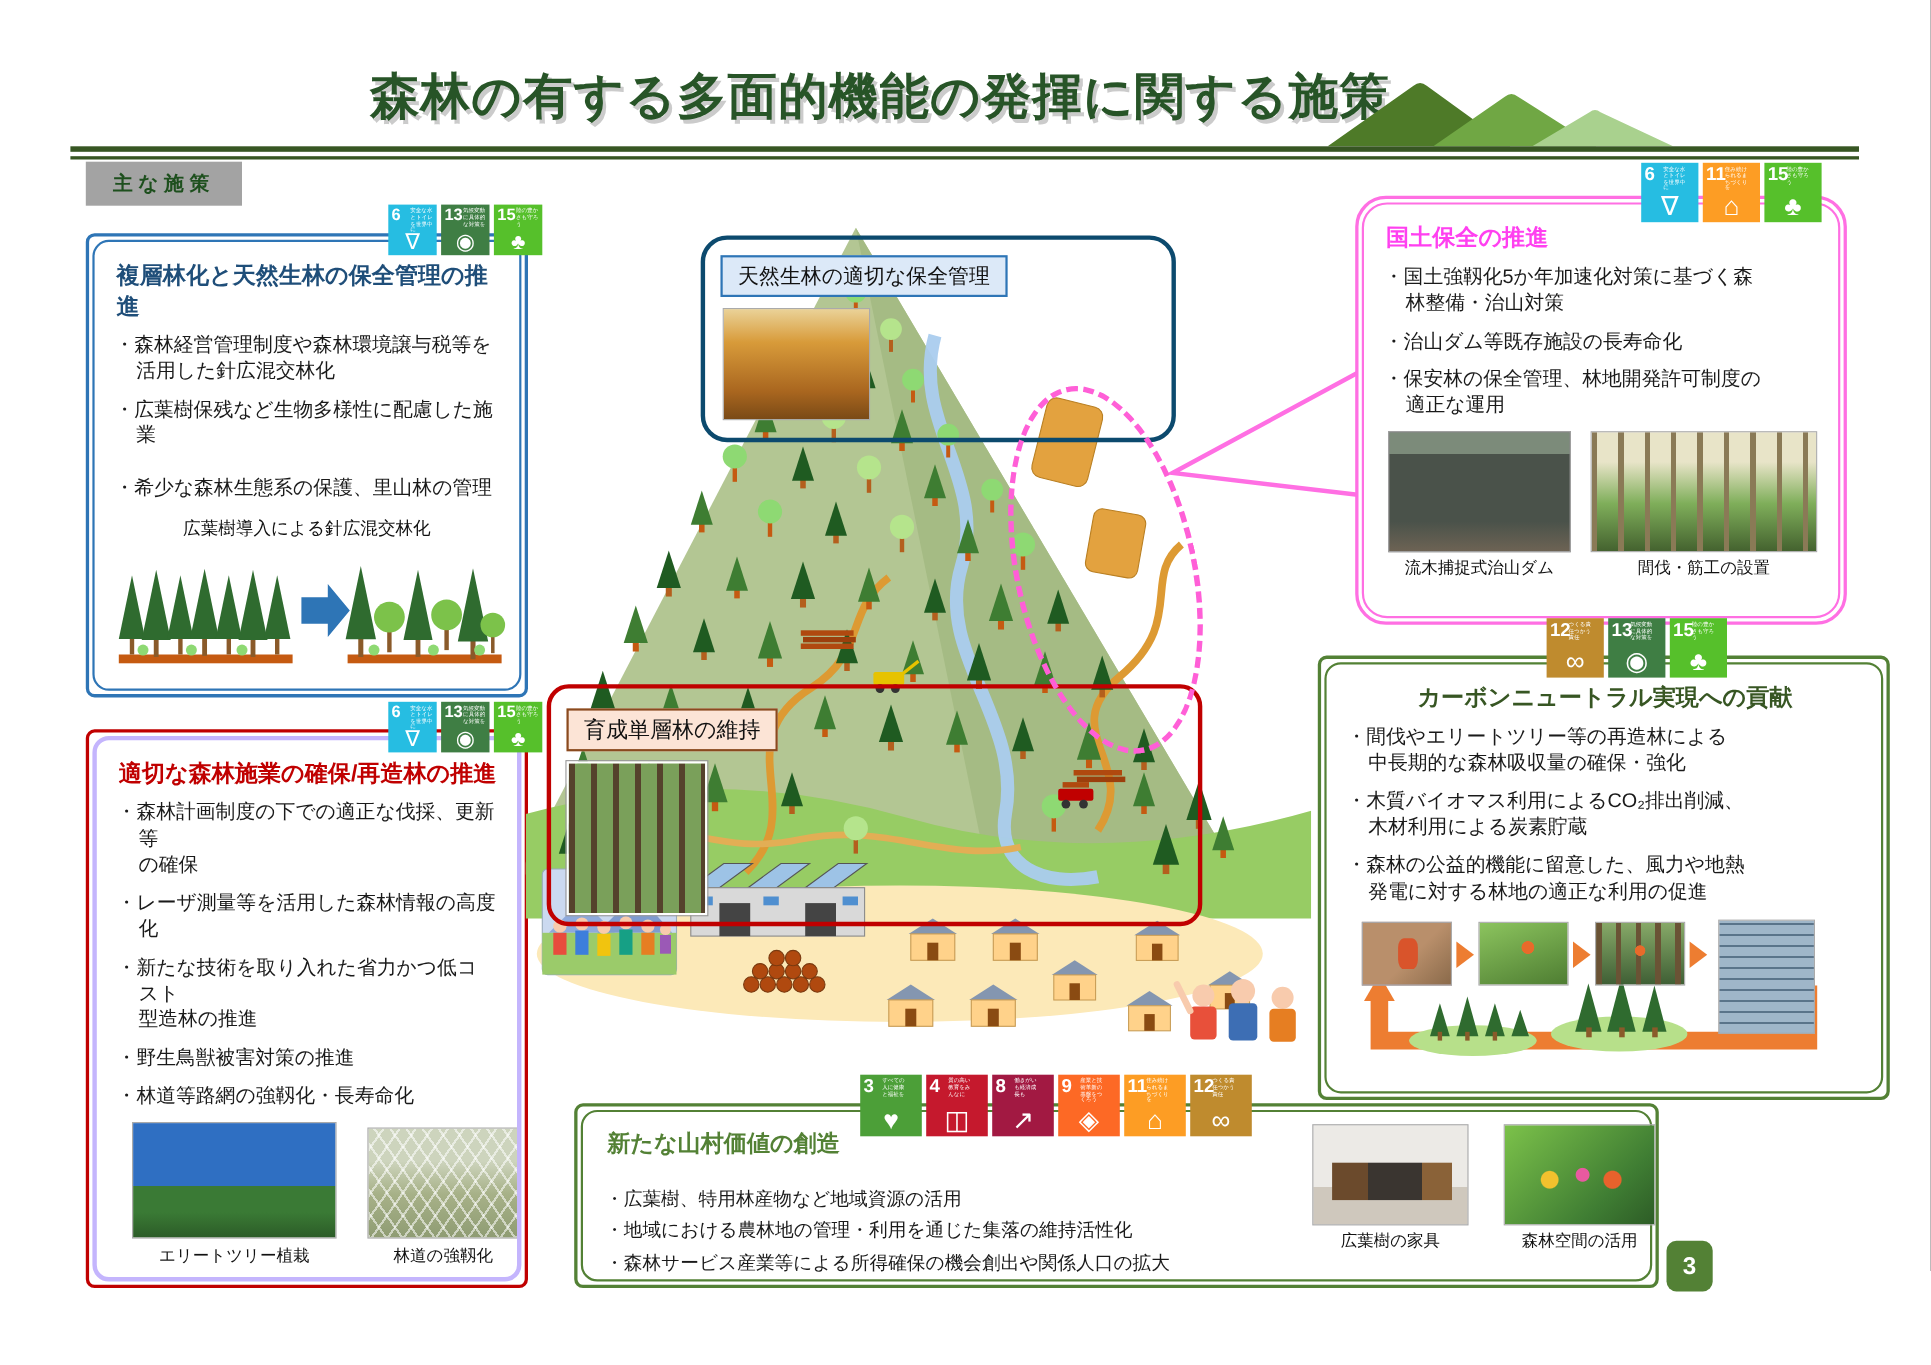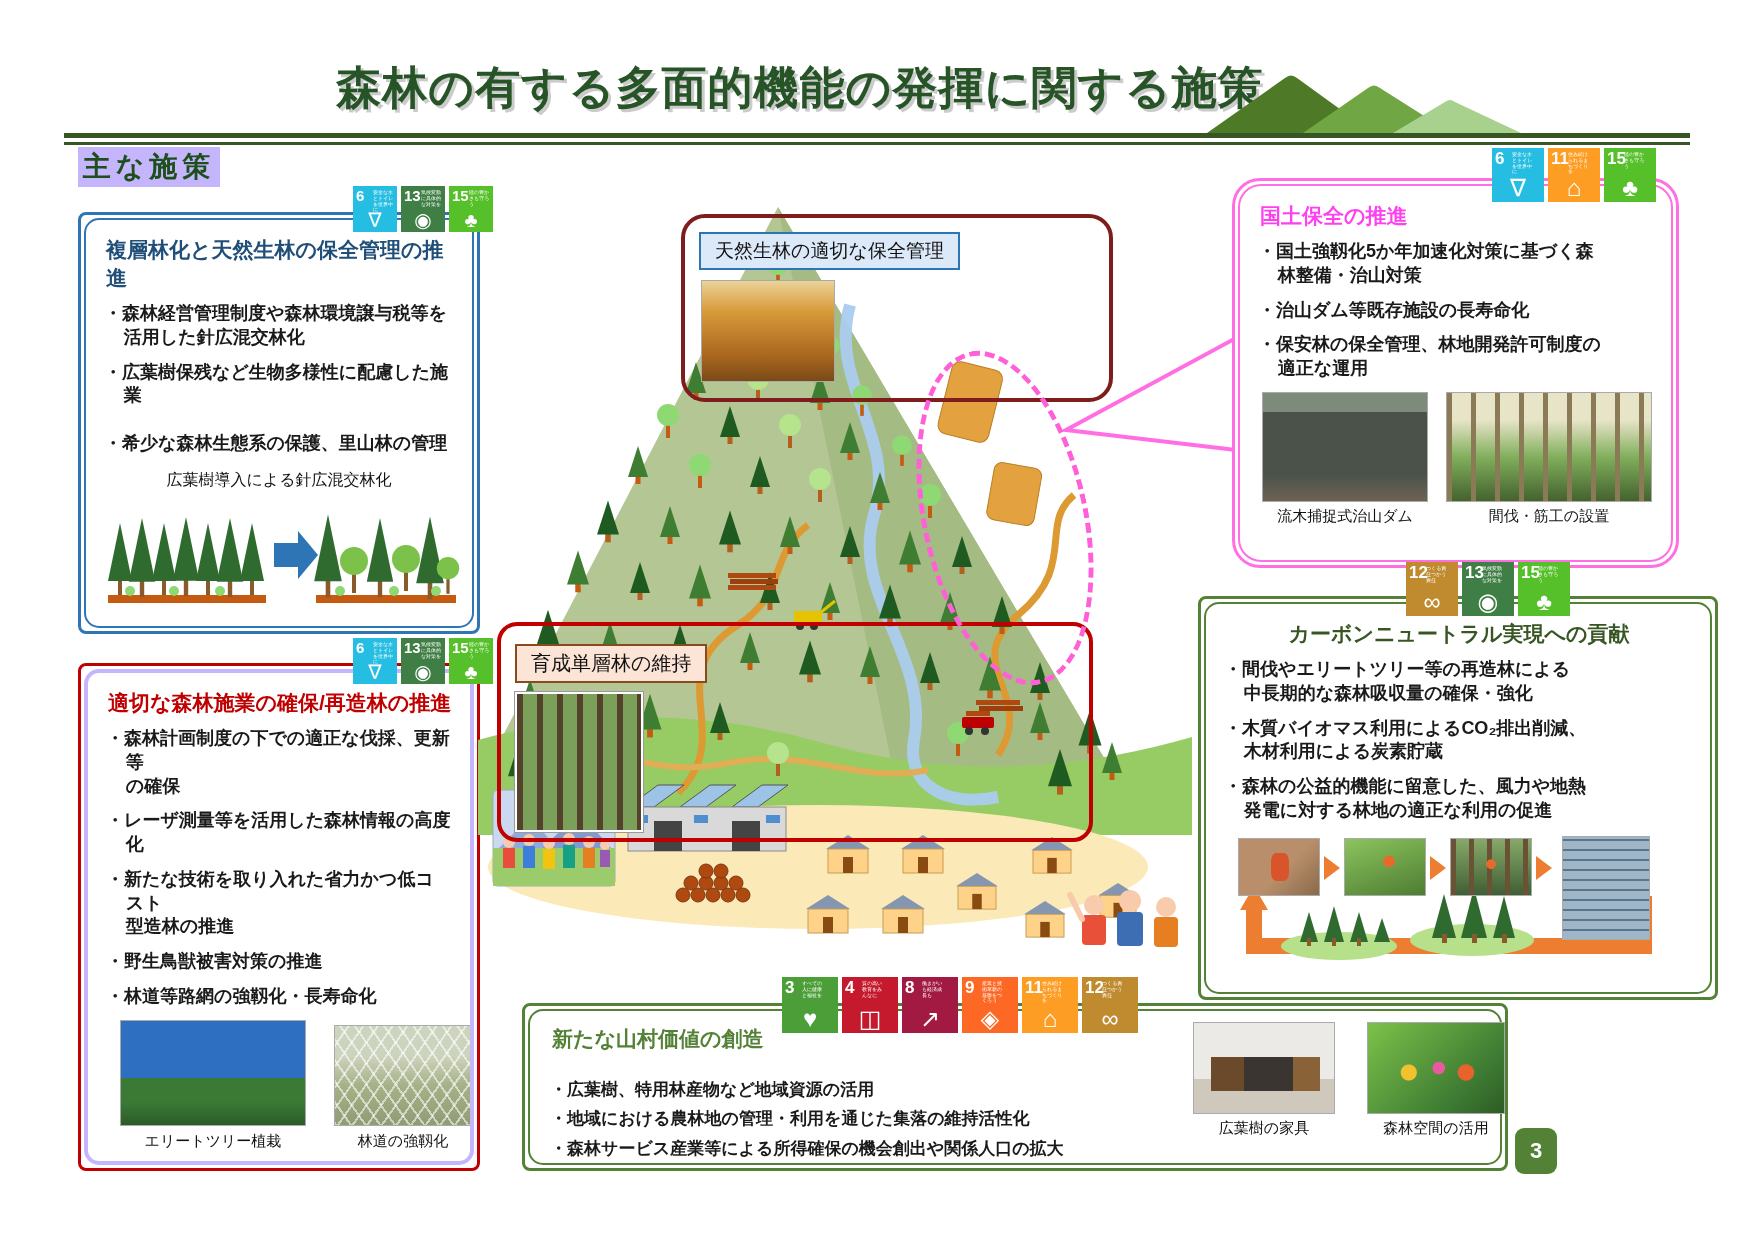--- a/index.html
+++ b/index.html
@@ -6,34 +6,34 @@
   .stage{position:relative;width:1755px;height:1241px;background:#fff;overflow:hidden;
          font-family:"Liberation Sans","DejaVu Sans",sans-serif;color:#1a1a1a;}
   
   .page-title{position:absolute;left:280px;top:58px;width:1040px;text-align:center;
     font-size:45px;font-weight:bold;color:#275427;letter-spacing:1px;
     text-shadow:3px 3px 0 rgba(140,140,140,.45);}
   .title-mountains{position:absolute;left:1205px;top:70px;}
   .rule{position:absolute;left:64px;top:133px;width:1626px;height:4px;
     border-top:5px solid #375623;border-bottom:3px solid #375623;}
   .section-label{position:absolute;left:78px;top:147px;width:142px;height:40px;
-    background:#c4b5fd;color:#1d4f1d;font-size:28px;font-weight:bold;letter-spacing:5px;
+    background:#a3a3a3;color:#1d4f1d;font-size:18px;font-weight:bold;letter-spacing:5px;
     text-align:center;line-height:40px;}
   
   .dbox{position:absolute;border-radius:8px;padding:3px;background:#fff;}
   .dbox .inner{border-radius:15px;height:100%;box-sizing:border-box;}
   .box-blue{border:3px solid #2E75B6;} .box-blue .inner{border:2px solid #2E75B6;}
   .box-red{border:3px solid #C00000;} .box-red .inner{border:4px solid #c4b5fd;}
   .box-pink{border:3px solid #FF6FE3;border-radius:28px;} .box-pink .inner{border:2px solid #FF6FE3;border-radius:23px;}
   .box-green{border:3px solid #538135;} .box-green .inner{border:2px solid #538135;}
   .inner{padding:14px 18px;overflow:hidden;}
   .bx-title{font-size:21px;font-weight:bold;margin:2px 0 10px 2px;}
   .t-blue{color:#1F4E79;} .t-red{color:#C00000;} .t-pink{color:#FF40F0;} .t-green{color:#375623;}
   ul.bullets{list-style:none;margin:0;padding:0;font-size:18px;line-height:1.32;}
-  ul.bullets li{white-space:pre-line;margin:0 0 11px 0;padding-left:1.1em;text-indent:-1.1em;font-weight:bold;}
+  ul.bullets li{white-space:pre-line;margin:0 0 11px 0;padding-left:1.1em;text-indent:-1.1em;}
   ul.bullets li::before{content:"・";}
   
   .sdg-row{position:absolute;display:flex;gap:4px;z-index:30;}
   .sdg{position:relative;color:#fff;overflow:hidden;flex:none;}
   .sdg-sm{width:44px;height:46px;} .sdg-md{width:52px;height:54px;} .sdg-lg{width:56px;height:56px;}
   .sdg .num{position:absolute;left:3px;top:1px;font-weight:bold;font-size:15px;}
   .sdg-md .num,.sdg-lg .num{font-size:17px;}
   .sdg .lbl{position:absolute;left:20px;top:4px;font-size:5px;line-height:1.15;width:24px;
     letter-spacing:0;word-break:break-all;}
   .sdg .gly{position:absolute;left:0;right:0;bottom:2px;text-align:center;font-size:20px;line-height:1;}
@@ -72,21 +72,21 @@
   .ph-brush{background:radial-gradient(circle at 55% 40%,#e86a2a 0 10%,transparent 11%),
      linear-gradient(160deg,#8cc45e,#4e7d32);}
   .ph-harv{background:radial-gradient(circle at 50% 45%,#e86a2a 0 9%,transparent 10%),
      repeating-linear-gradient(90deg,#6a5335 0 5px,transparent 5px 18px),
      linear-gradient(#87a968,#3f5f35);}
   .ph-bldg{background:repeating-linear-gradient(0deg,#9fb6c9 0 8px,#5a748a 8px 10px),
      linear-gradient(#cfd8e2,#8a99a8);}
   .cap{font-size:15px;text-align:center;color:#111;}
   
   .map-frame{position:absolute;border-radius:24px;z-index:12;}
-  .mf-blue{border:4px solid #7f1d1d;margin-left:44px;} .mf-red{border:4px solid #C00000;border-radius:20px;}
+  .mf-blue{border:4px solid #0c4a6e;} .mf-red{border:4px solid #C00000;border-radius:20px;}
   .chip{position:absolute;font-size:19px;padding:4px 14px;border:2px solid #2E75B6;
      background:#DCE9F8;color:#111;white-space:nowrap;}
   .chip-red{border-color:#8a4a1f;background:#FCE4D6;}
   .pink-ellipse{position:absolute;left:922px;top:348px;width:156px;height:330px;
      border:5px dashed #FF5FD7;border-radius:50%;transform:rotate(-12deg);z-index:13;}
   
   .cycle{position:relative;height:140px;margin-top:6px;}
   .cyc-arrow{width:0;height:0;border-top:12px solid transparent;border-bottom:12px solid transparent;
      border-left:16px solid #ED7D31;position:absolute;top:22px;}
   .pagenum{position:absolute;left:1515px;top:1128px;width:42px;height:46px;background:#538135;

